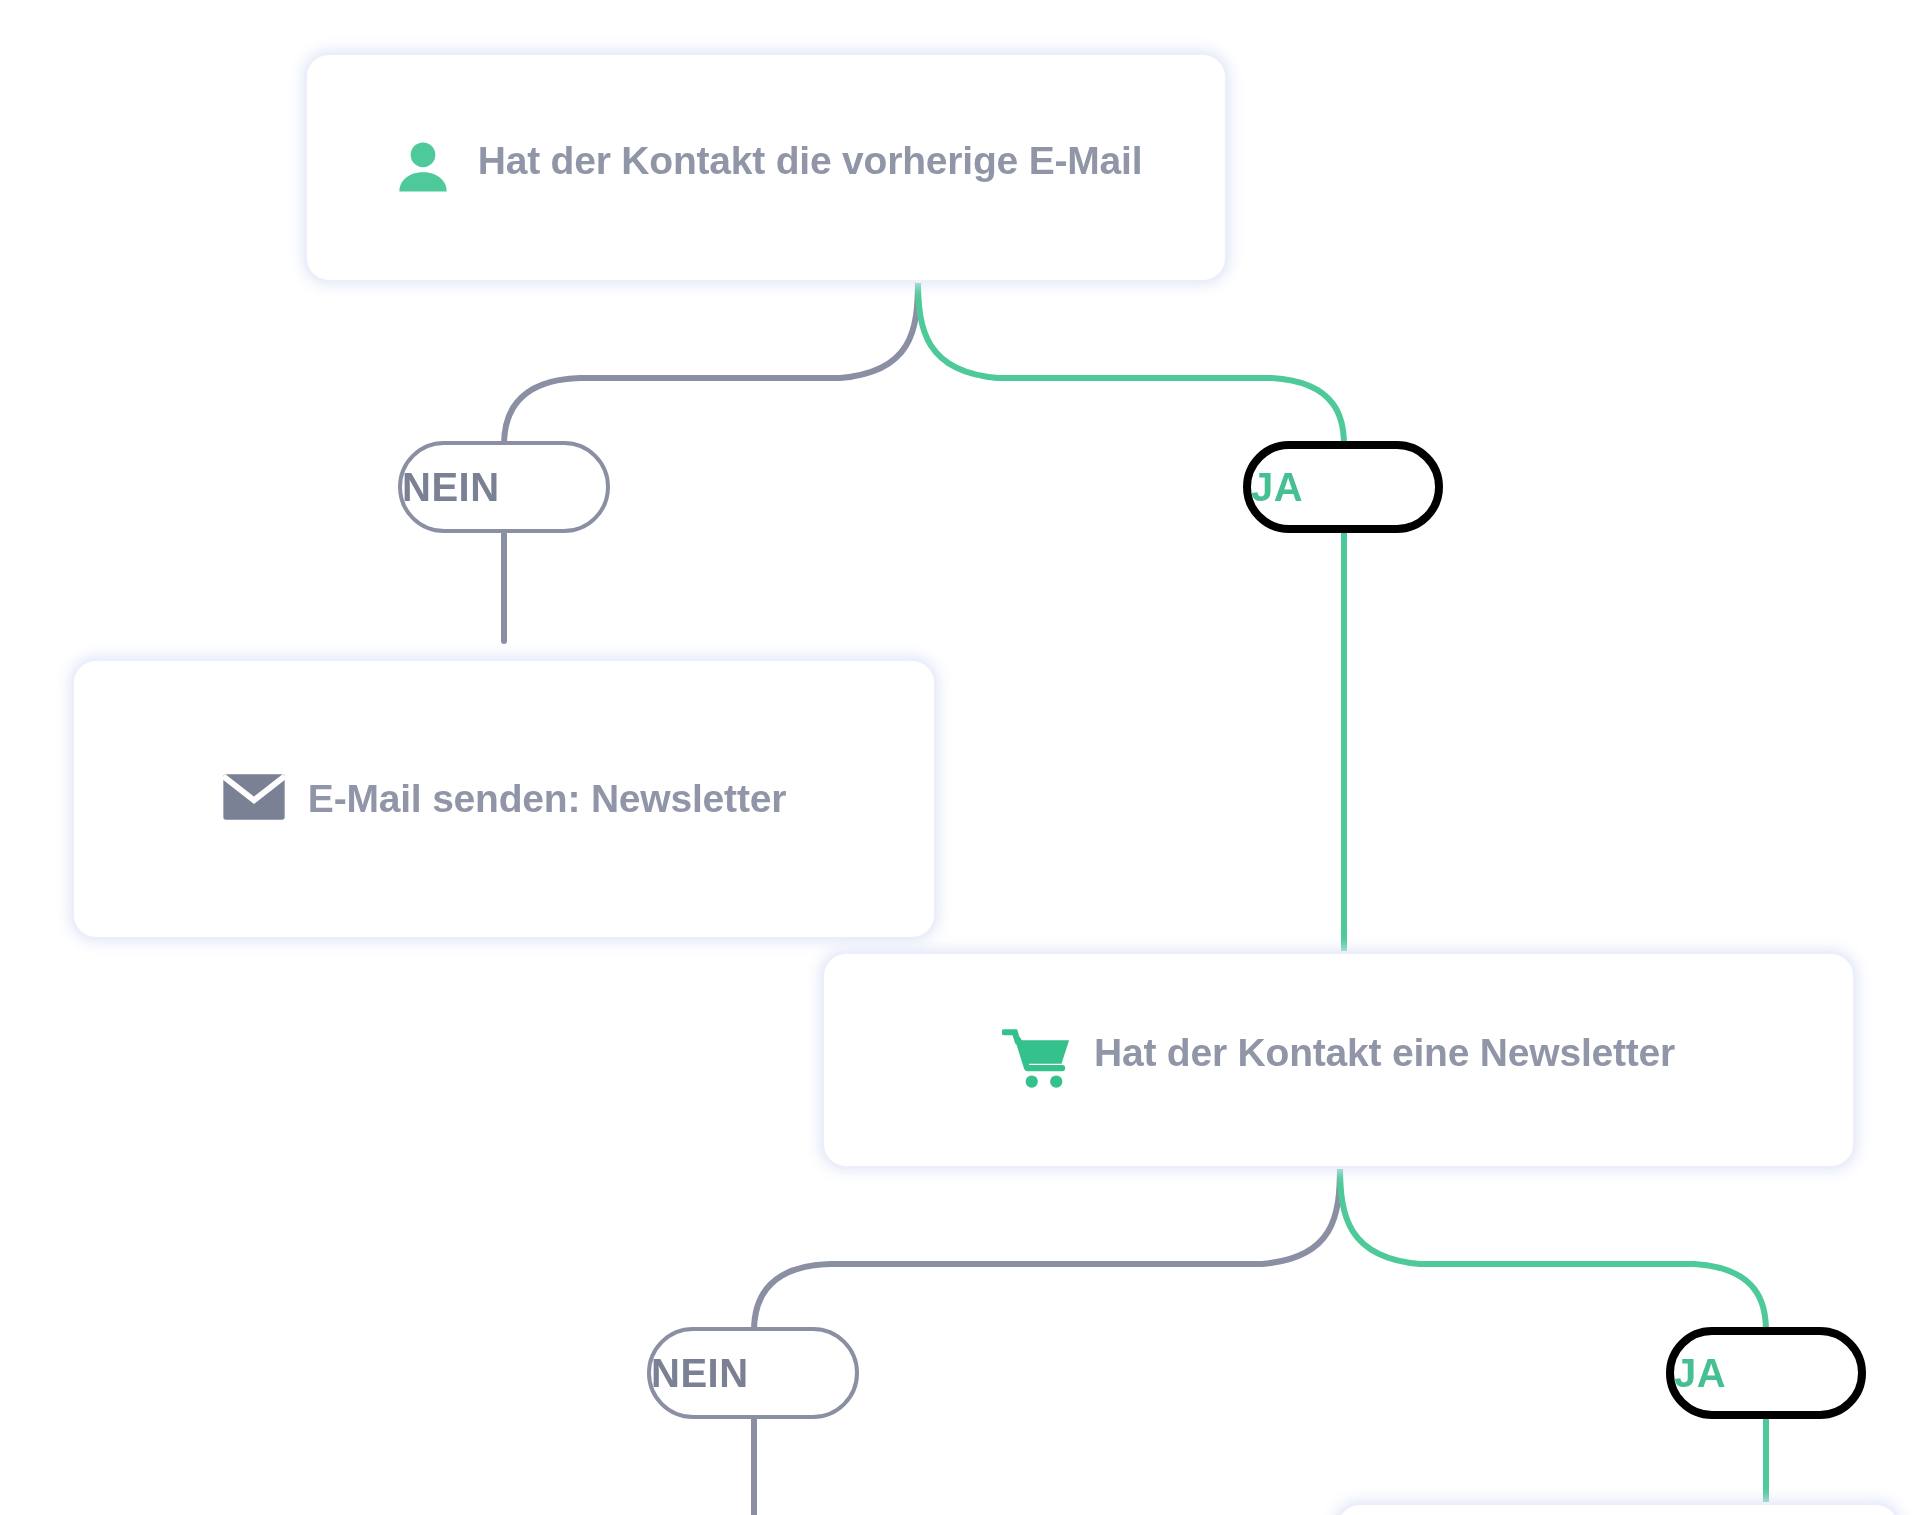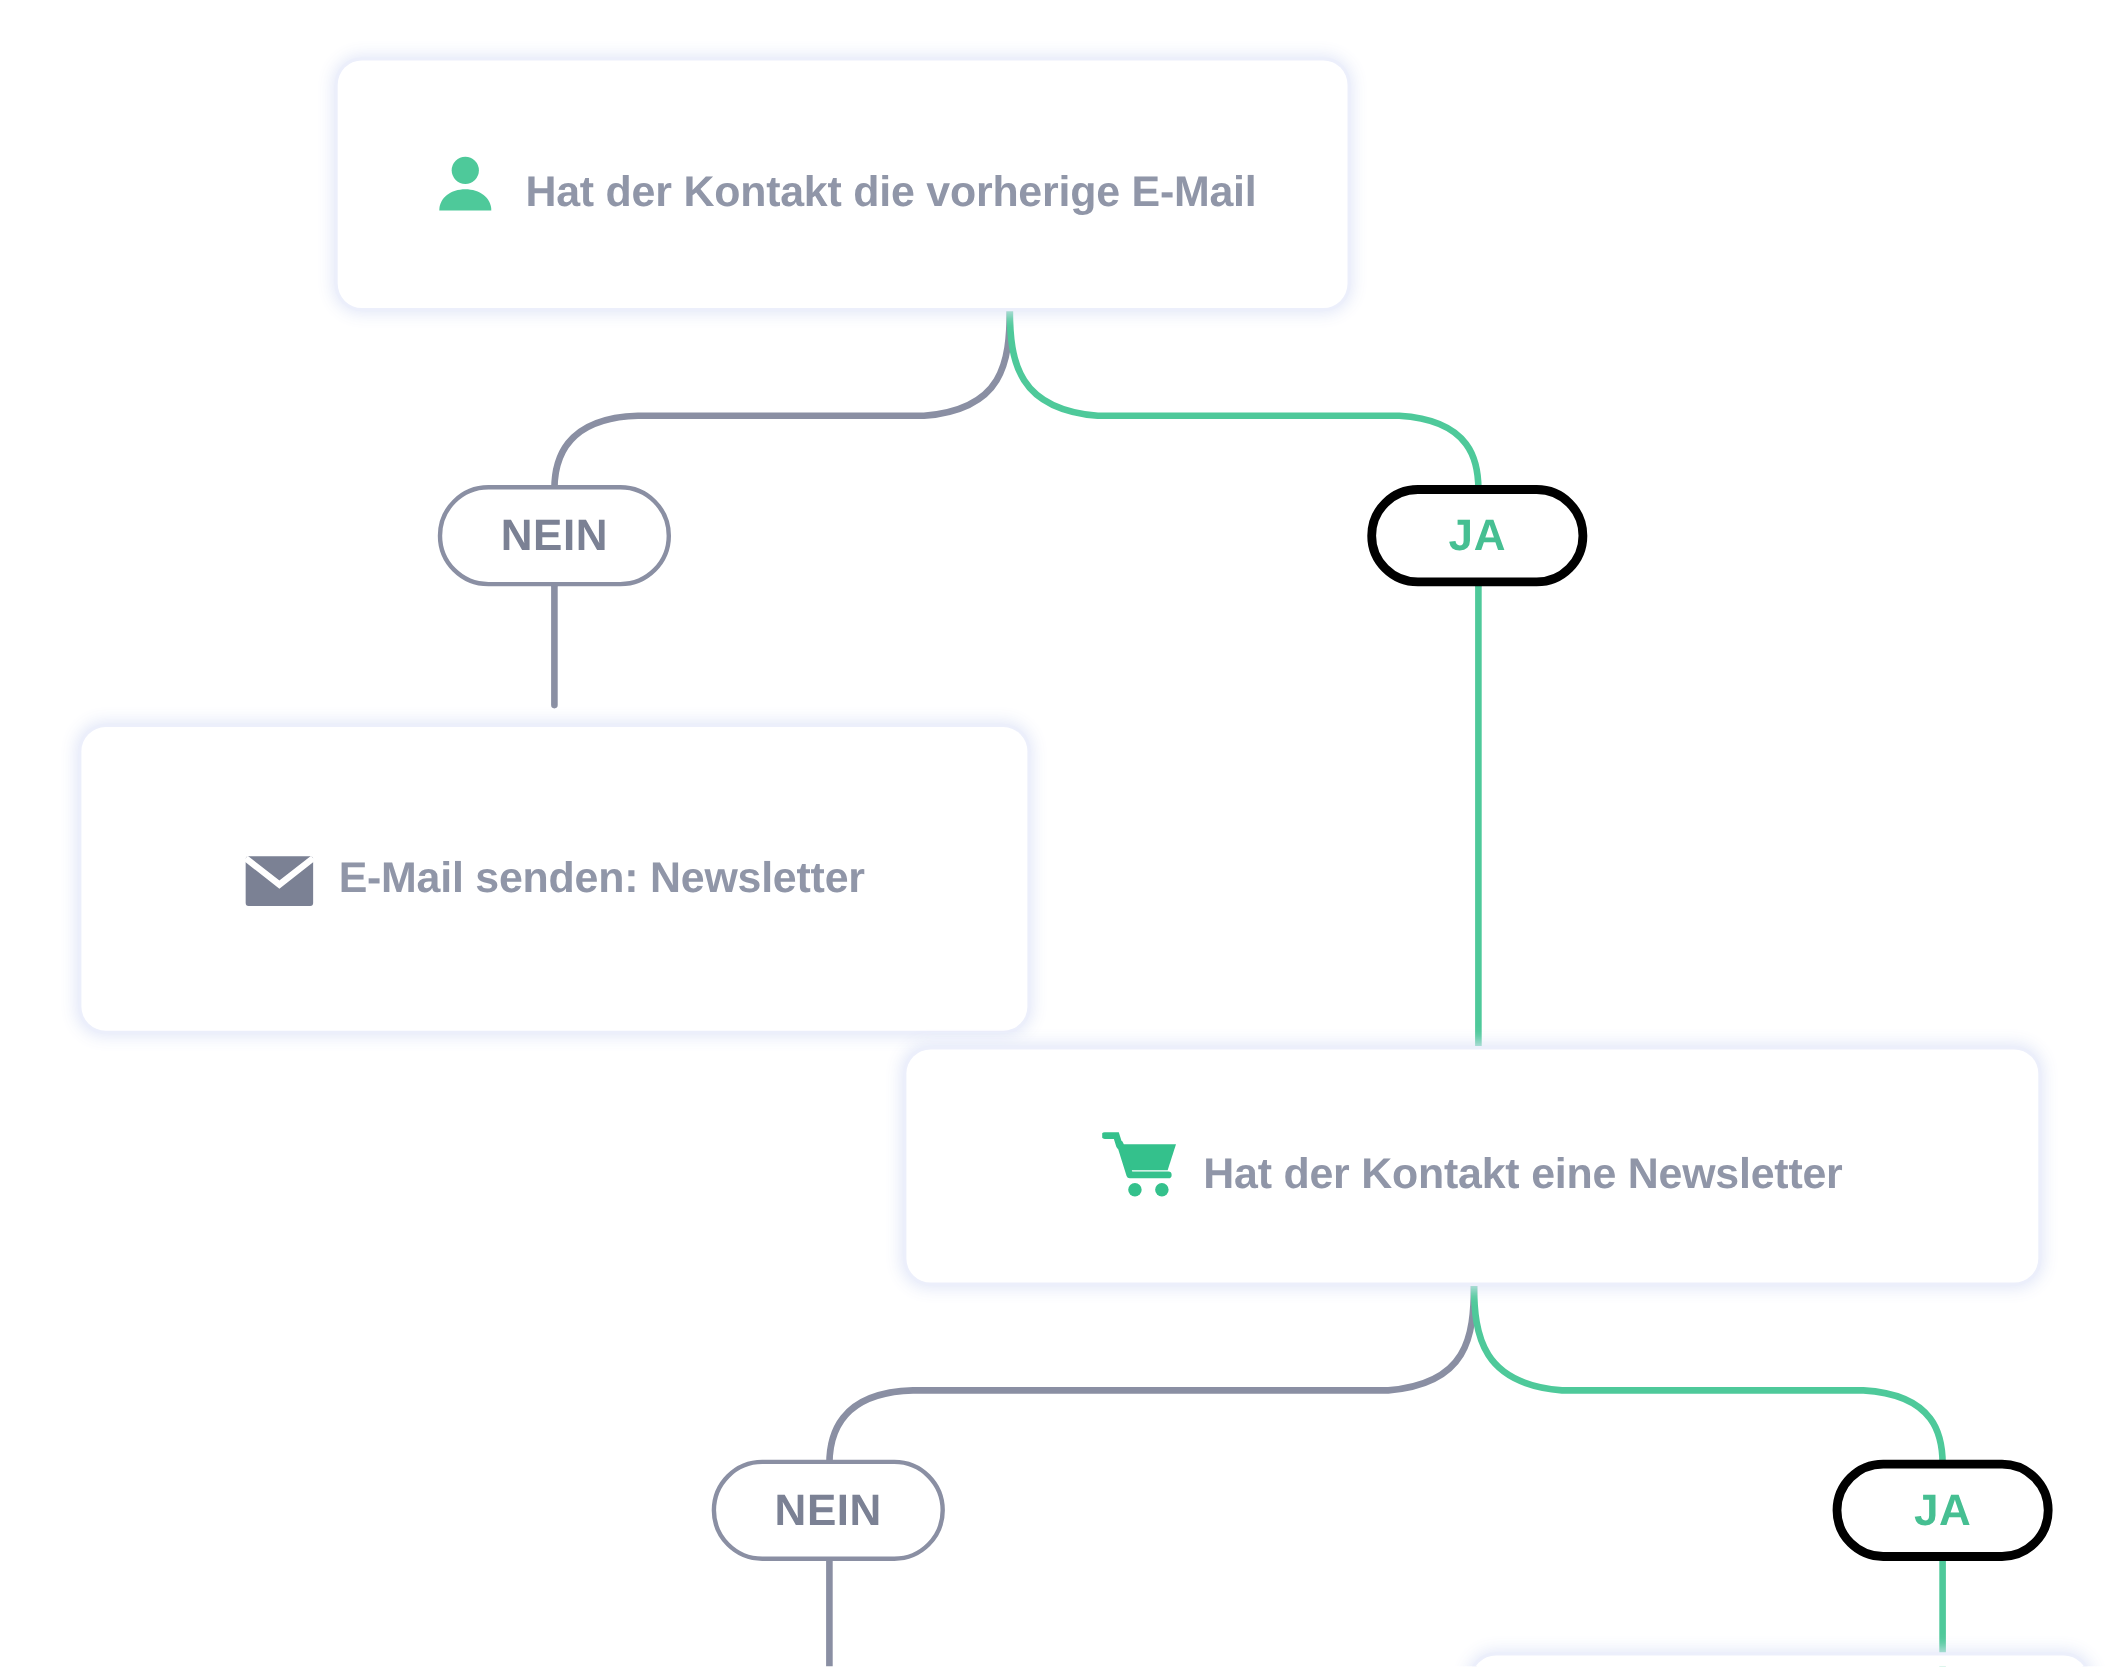--- a/index.html
+++ b/index.html
@@ -33,21 +33,21 @@
     z-index: 2;
     background: #ffffff;
     border-radius: 22px;
     box-shadow: 0 0 0 3px #eceffb, 0 0 14px 5px rgba(225,231,248,0.95);
     display: flex;
     align-items: center;
     box-sizing: border-box;
   }
   .card-inner {
     display: flex;
-    align-items: flex-end;
+    align-items: flex-start;
     justify-content: center;
     width: 100%;
     padding: 0 26px;
     gap: 22px;
   }
   .card-icon {
     flex: 0 0 auto;
     display: block;
     line-height: 0;
   }
@@ -83,21 +83,20 @@
   }
 
   
   .pill {
     position: absolute;
     z-index: 3;
     background: #ffffff;
     border-radius: 999px;
     display: flex;
     align-items: center;
-    justify-content: center;
     box-sizing: border-box;
     font-weight: bold;
     font-size: 40px;
     letter-spacing: 0.5px;
   }
   .pill.no {
     border: 4px solid #8a8fa3;
     color: #7b8194;
   }
   .pill.yes {

